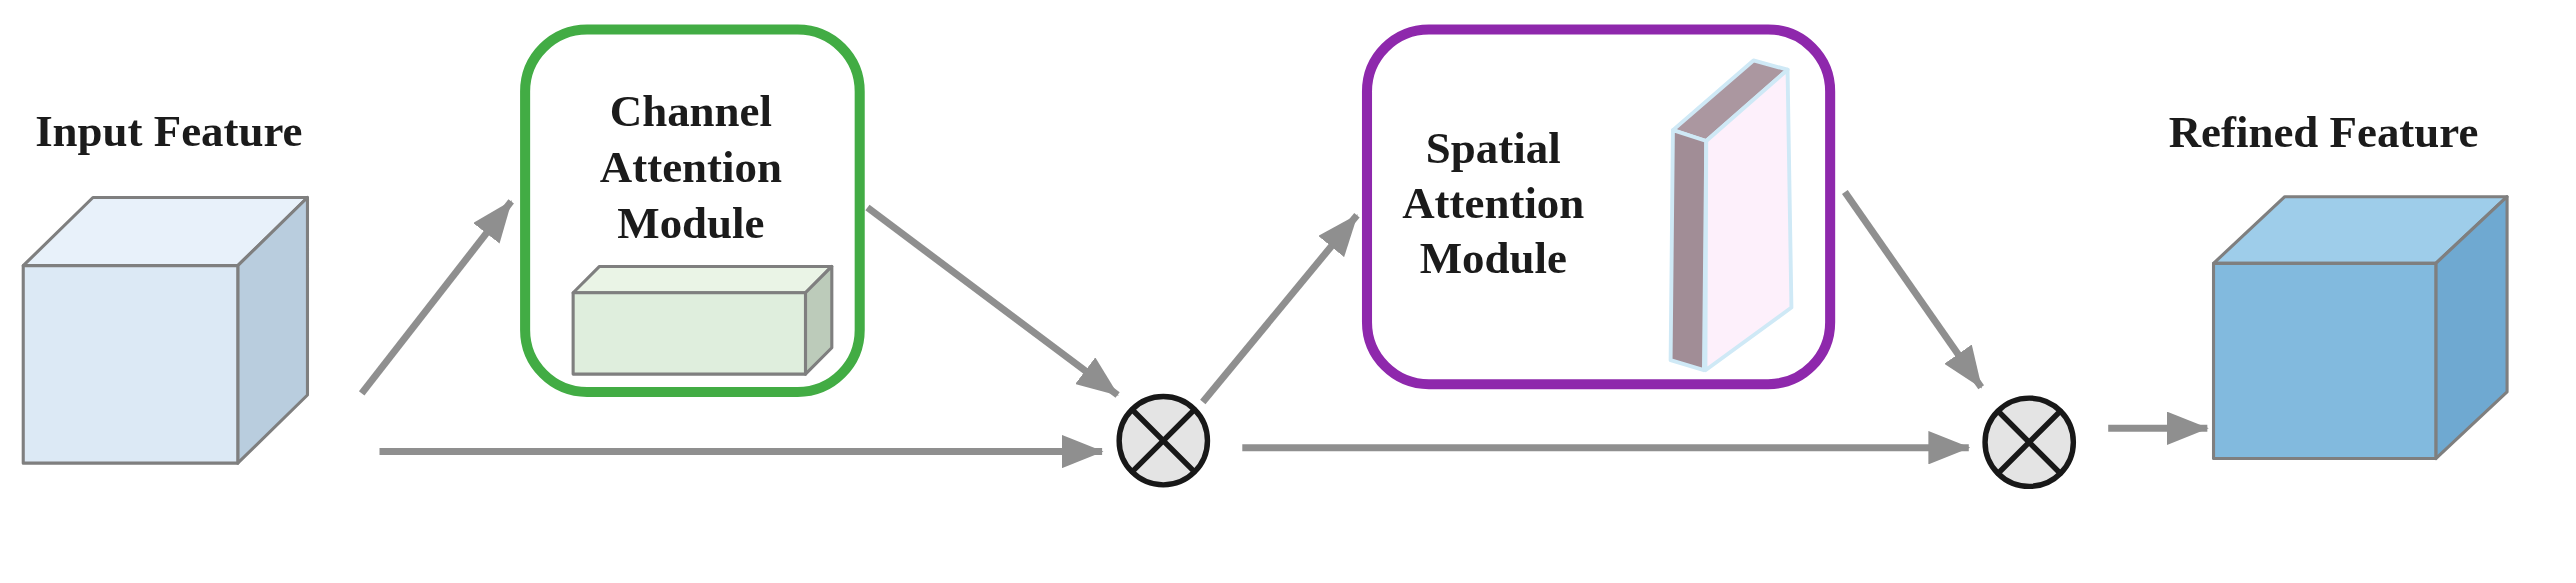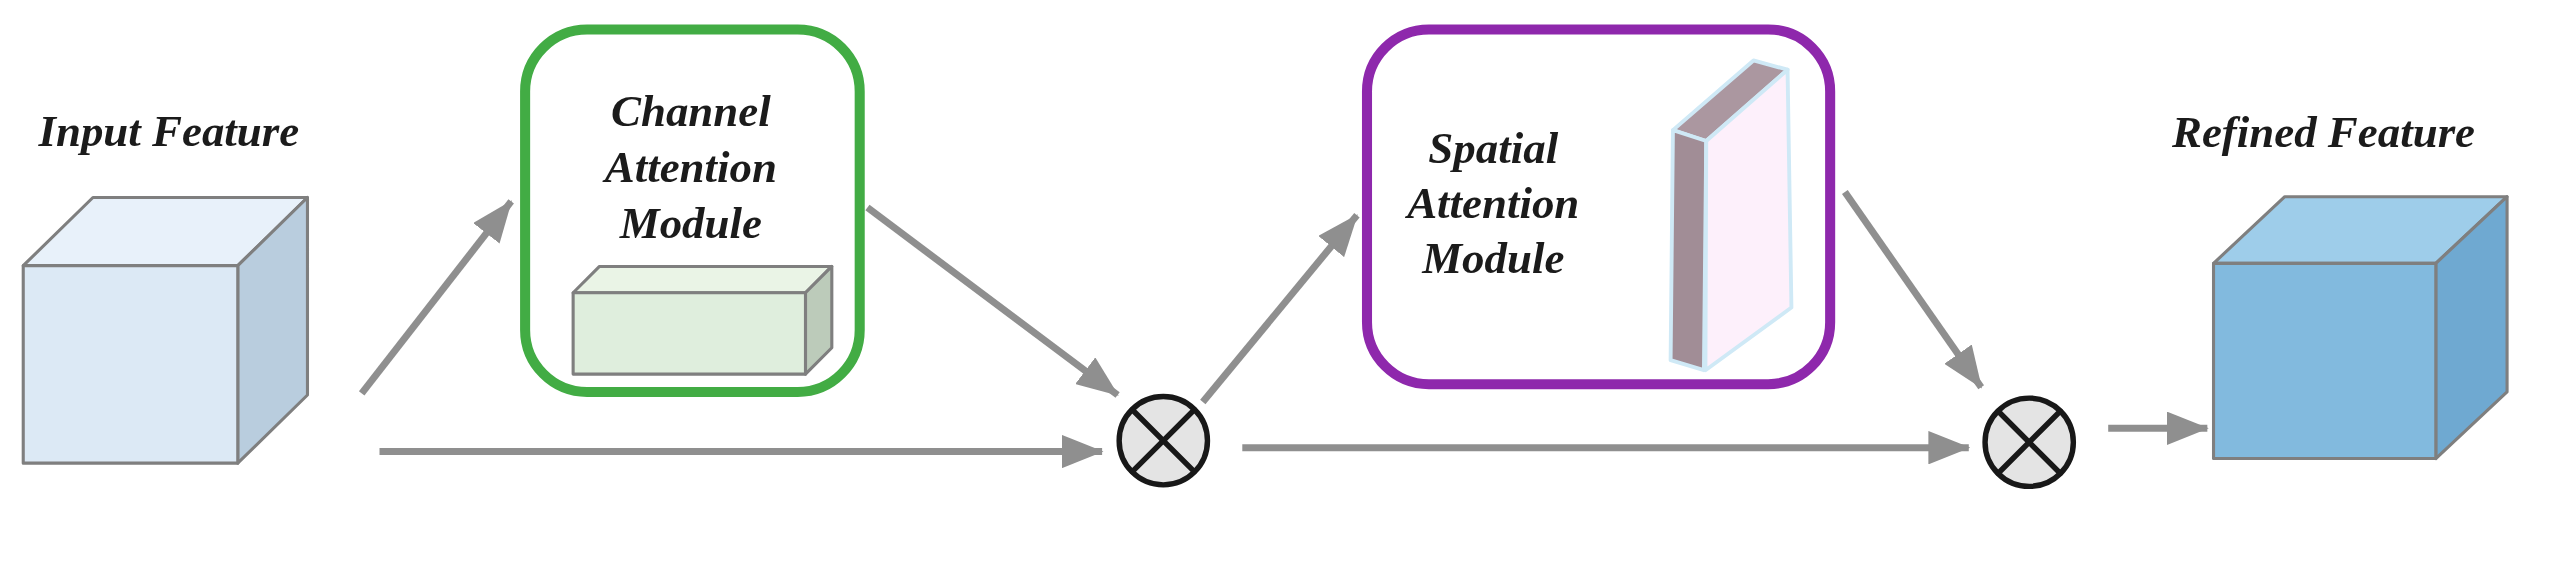--- a/index.html
+++ b/index.html
@@ -8,21 +8,20 @@
     background: #ffffff;
     width: 2576px;
     height: 584px;
     overflow: hidden;
   }
   .diagram-wrap {
     position: relative;
     width: 2576px;
     height: 584px;
     background: #ffffff;
-    font-style: italic;
   }
   svg { display: block; }
   .feature-label {
     font-family: "Liberation Serif", "DejaVu Serif", serif;
     font-weight: bold;
     font-size: 58px;
     fill: #1b1b1b;
   }
   .module-label {
     font-family: "Liberation Serif", "DejaVu Serif", serif;

